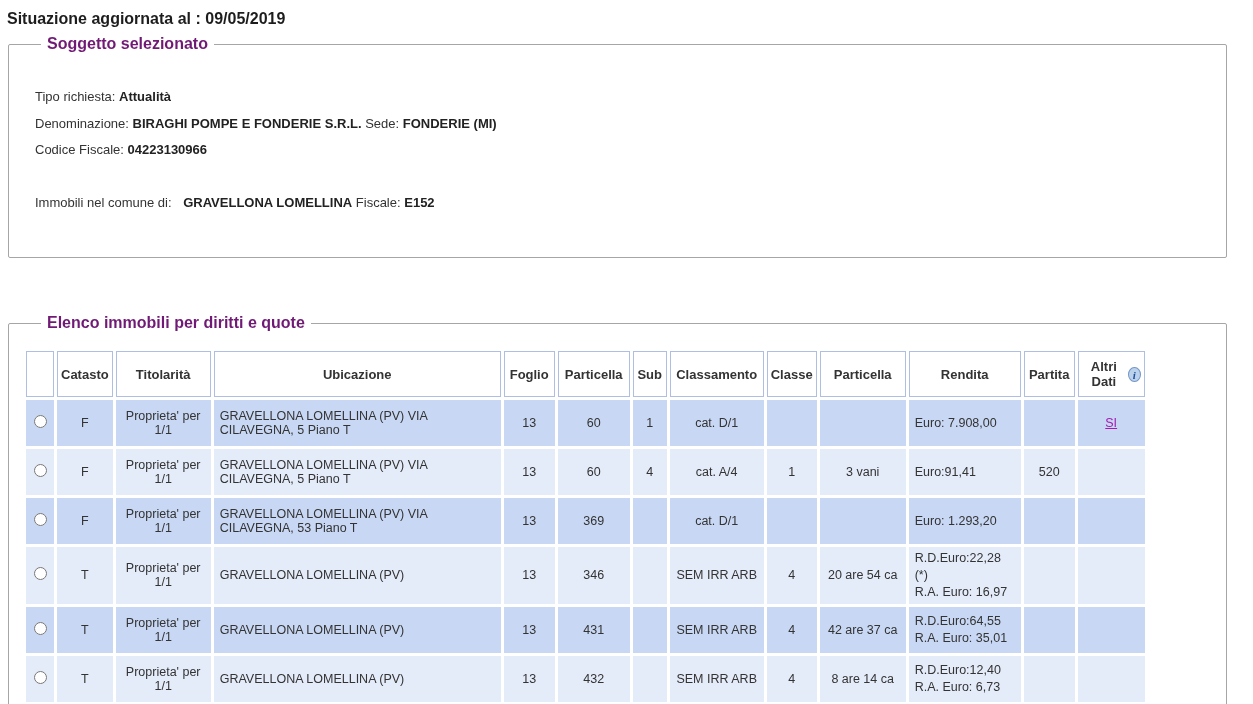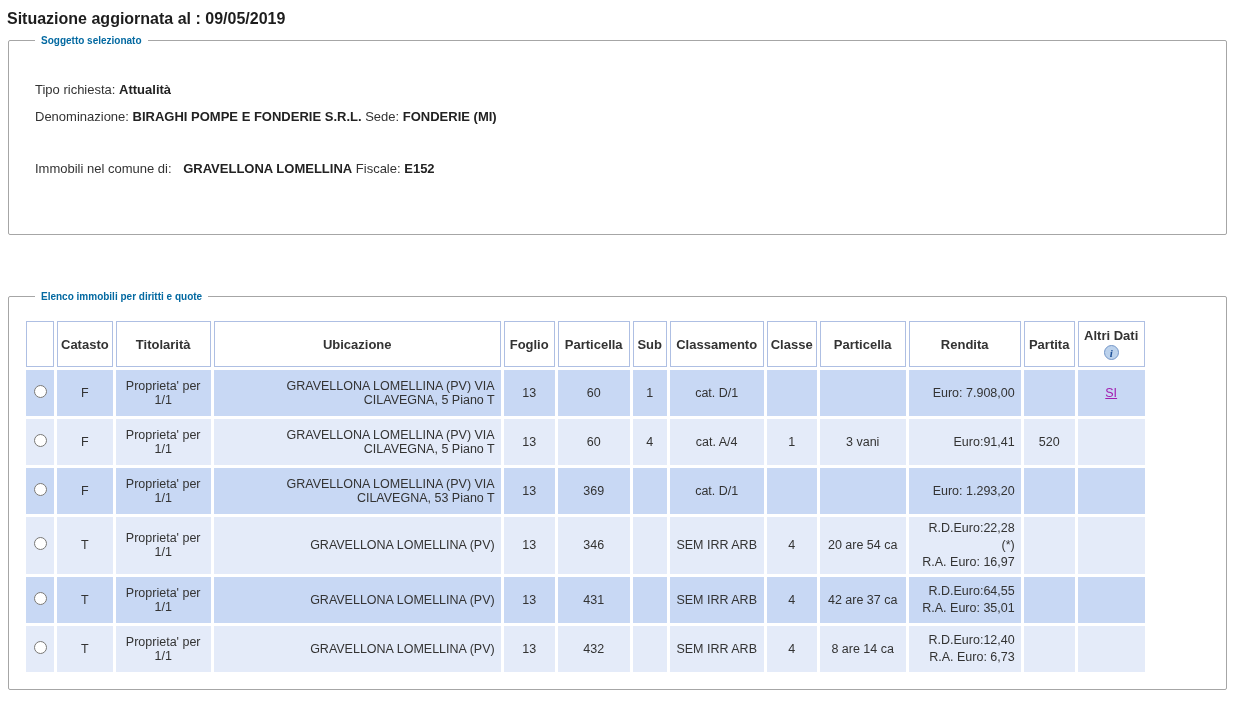--- a/index.html
+++ b/index.html
@@ -18,25 +18,25 @@
   }
   fieldset {
     border: 1px solid #a6a6a6;
     border-radius: 2px;
     margin: 0 0 0 2px;
     padding: 4px 12px 12px 12px;
   }
   fieldset.subject { min-height: 200px; margin-bottom: 56px; }
   fieldset.elenco  { min-height: 396px; }
   legend {
-    color: #0369a1;
-    font-weight: bold;
-    font-size: 10px;
+    color: #701a75;
+    font-weight: bold;
+    font-size: 16px;
     padding: 0 6px;
-    margin-left: 14px;
+    margin-left: 20px;
   }
   .subject-content { padding: 30px 14px 0 14px; line-height: 1.5; }
   .line { margin-bottom: 7px; }
   .line .val { font-weight: bold; color: #222; text-align: center; }
   .gap { height: 26px; }
   .comune-sp { display: inline-block; width: 8px; }
 
   table.immobili {
     border-collapse: separate;
     border-spacing: 3px;
@@ -58,24 +58,24 @@
     padding: 3px 6px;
     font-size: 12.5px;
     vertical-align: middle;
     color: #333;
     overflow: hidden;
   }
   tr.data-row { height: 46px; }
   tr.odd  td { background: #c8d8f4; }
   tr.even td { background: #e4ebf9; }
   .c-center { text-align: center; }
-  .c-left   { text-align: right; }
+  .c-left   { text-align: left; }
   td.rendita { white-space: pre-line; line-height: 1.35; }
   a.altri-link { color: #a21caf; text-decoration: underline; cursor: pointer; }
-  .altri-head { display: flex; flex-direction: column; align-items: center; gap: 2px; }
+  .altri-head { display: flex; flex-direction: row; align-items: center; gap: 2px; }
   .info-icon {
     display: inline-block;
     width: 15px; height: 15px; line-height: 14px;
     border-radius: 50%;
     background: #bcd2ec;
     border: 1px solid #7396c8;
     color: #1c4f96;
     font-family: "Liberation Serif", serif;
     font-style: italic;
     font-weight: bold;
@@ -95,20 +95,24 @@
   <div class="subject-content">
     <div class="line">
       <span>Tipo richiesta:</span>
       <span class="val">Attualità</span>
     </div>
     <div class="line">
       <span>Denominazione:</span>
       <span class="val">BIRAGHI POMPE E FONDERIE S.R.L.</span>
       <span>Sede:</span>
       <span class="val">FONDERIE (MI)</span>
+    </div>
+    <div class="line">
+      <span>Codice Fiscale:</span>
+      <span class="val">04223130966</span>
     </div>
     <div class="gap"></div>
     <div class="line">
       <span>Immobili nel comune di:</span><span class="comune-sp"></span>
       <span class="val">GRAVELLONA LOMELLINA</span>
       <span>Fiscale:</span>
       <span class="val">E152</span>
     </div>
     <div class="gap"></div>
   </div>

